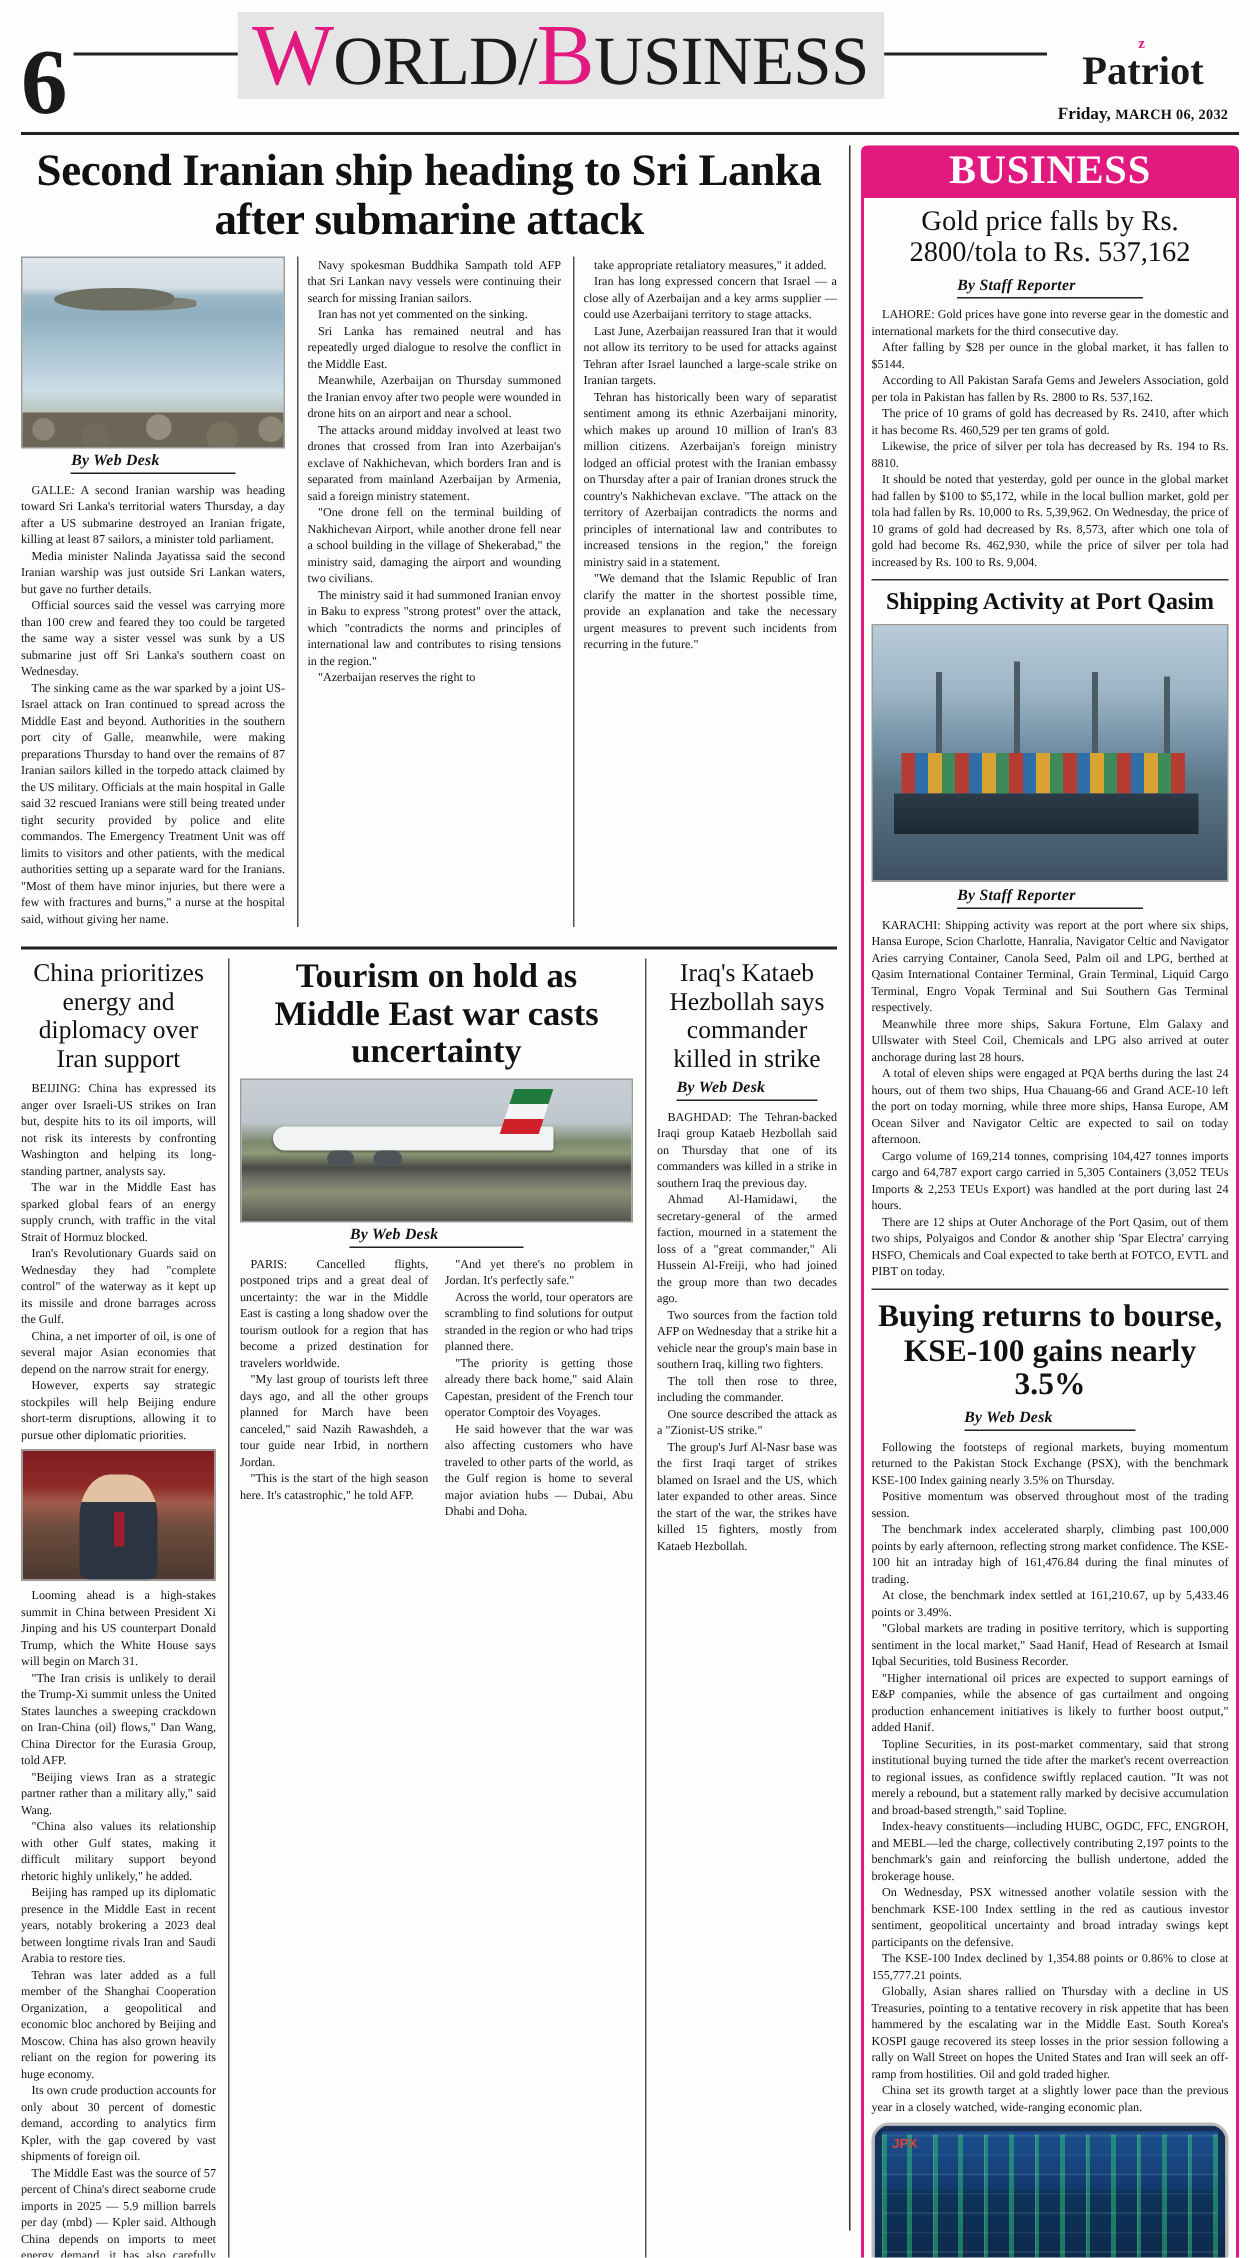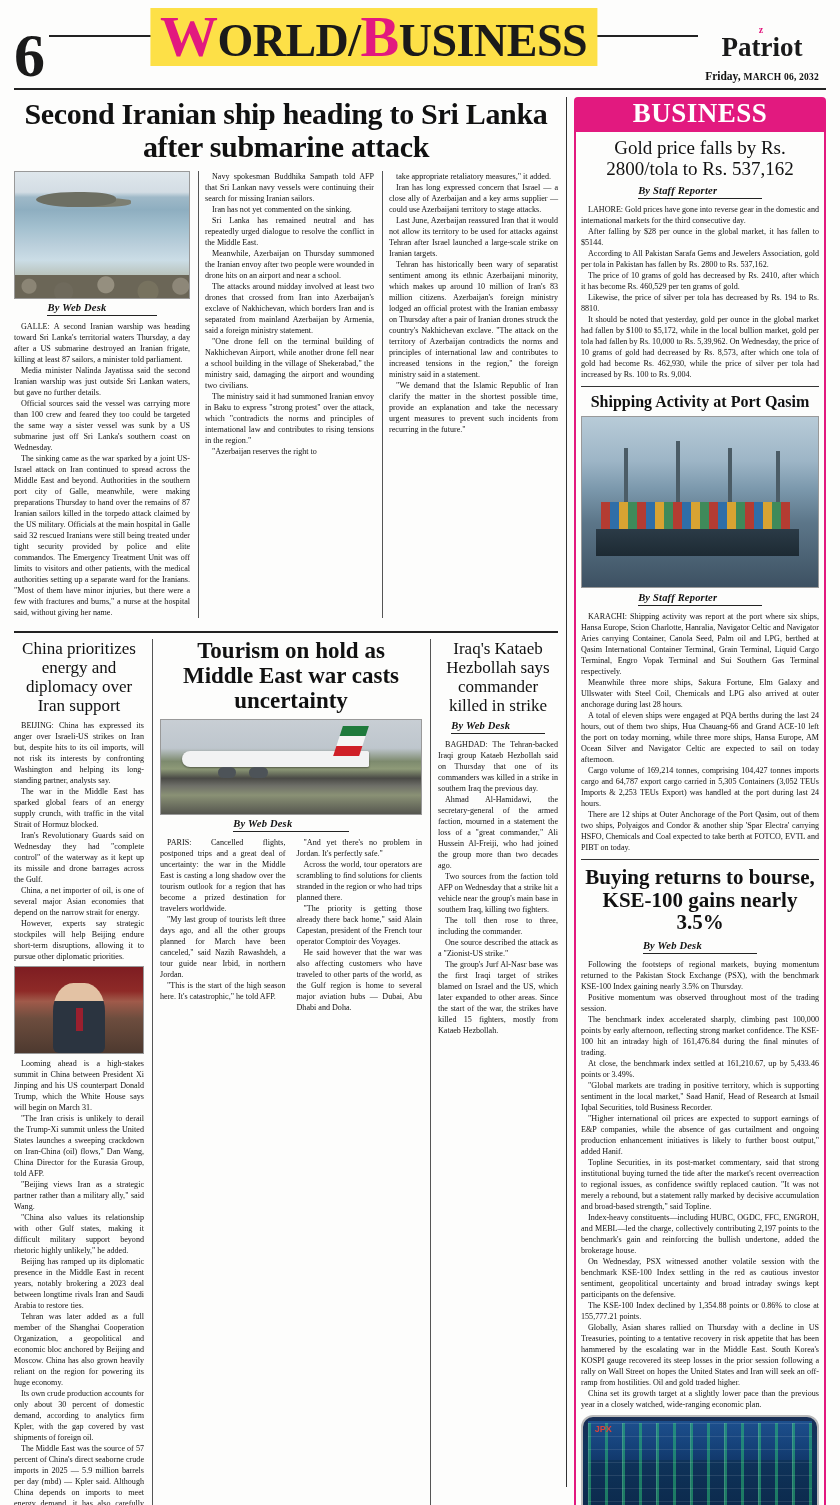--- a/index.html
+++ b/index.html
@@ -42,25 +42,25 @@
     position: absolute;
     left: 0; right: 0; top: 17px;
     border-top: 2px solid #222;
     z-index: 0;
   }
   .section-title {
     position: absolute;
     left: 50%; transform: translateX(-50%);
     top: -10px;
     z-index: 2;
-    background: #fde047;
+    background: #e5e5e5;
     padding: 0 10px;
     white-space: nowrap;
     font-family: "Liberation Serif", serif;
-    font-weight: 700;
+    font-weight: 400;
     font-size: 46px;
     letter-spacing: -0.5px;
     line-height: 1;
   }
   .section-title .cap { font-size: 58px; }
   .pink { color: #e2197f; }
   .dark { color: #1a1a1a; }
 
   .brandbox {
     width: 128px;
@@ -398,21 +398,21 @@
           </div>
           <div class="byline wide" style="width:44%;">By Web Desk</div>
           <div style="display:flex; gap:11px;">
             <div style="width:128px;" class="bodytext">
               <p>PARIS: Cancelled flights, postponed trips and a great deal of uncertainty: the war in the Middle East is casting a long shadow over the tourism outlook for a region that has become a prized destination for travelers worldwide.</p>
               <p>"My last group of tourists left three days ago, and all the other groups planned for March have been canceled," said Nazih Rawashdeh, a tour guide near Irbid, in northern Jordan.</p>
               <p>"This is the start of the high season here. It's catastrophic," he told AFP.</p>
             </div>
             <div style="width:128px;" class="bodytext">
               <p>"And yet there's no problem in Jordan. It's perfectly safe."</p>
-              <p>Across the world, tour operators are scrambling to find solutions for clients stranded in the region or who had trips planned there.</p>
+              <p>Across the world, tour operators are scrambling to find solutions for output stranded in the region or who had trips planned there.</p>
               <p>"The priority is getting those already there back home," said Alain Capestan, president of the French tour operator Comptoir des Voyages.</p>
               <p>He said however that the war was also affecting customers who have traveled to other parts of the world, as the Gulf region is home to several major aviation hubs — Dubai, Abu Dhabi and Doha.</p>
             </div>
           </div>
         </div>
 
         <div class="vdiv" style="width:128px; padding-left:7px;">
           <h3 class="hd-light">Iraq's Kataeb Hezbollah says commander killed in strike</h3>
           <div class="byline" style="width:78%;">By Web Desk</div>
           <div class="bodytext">

